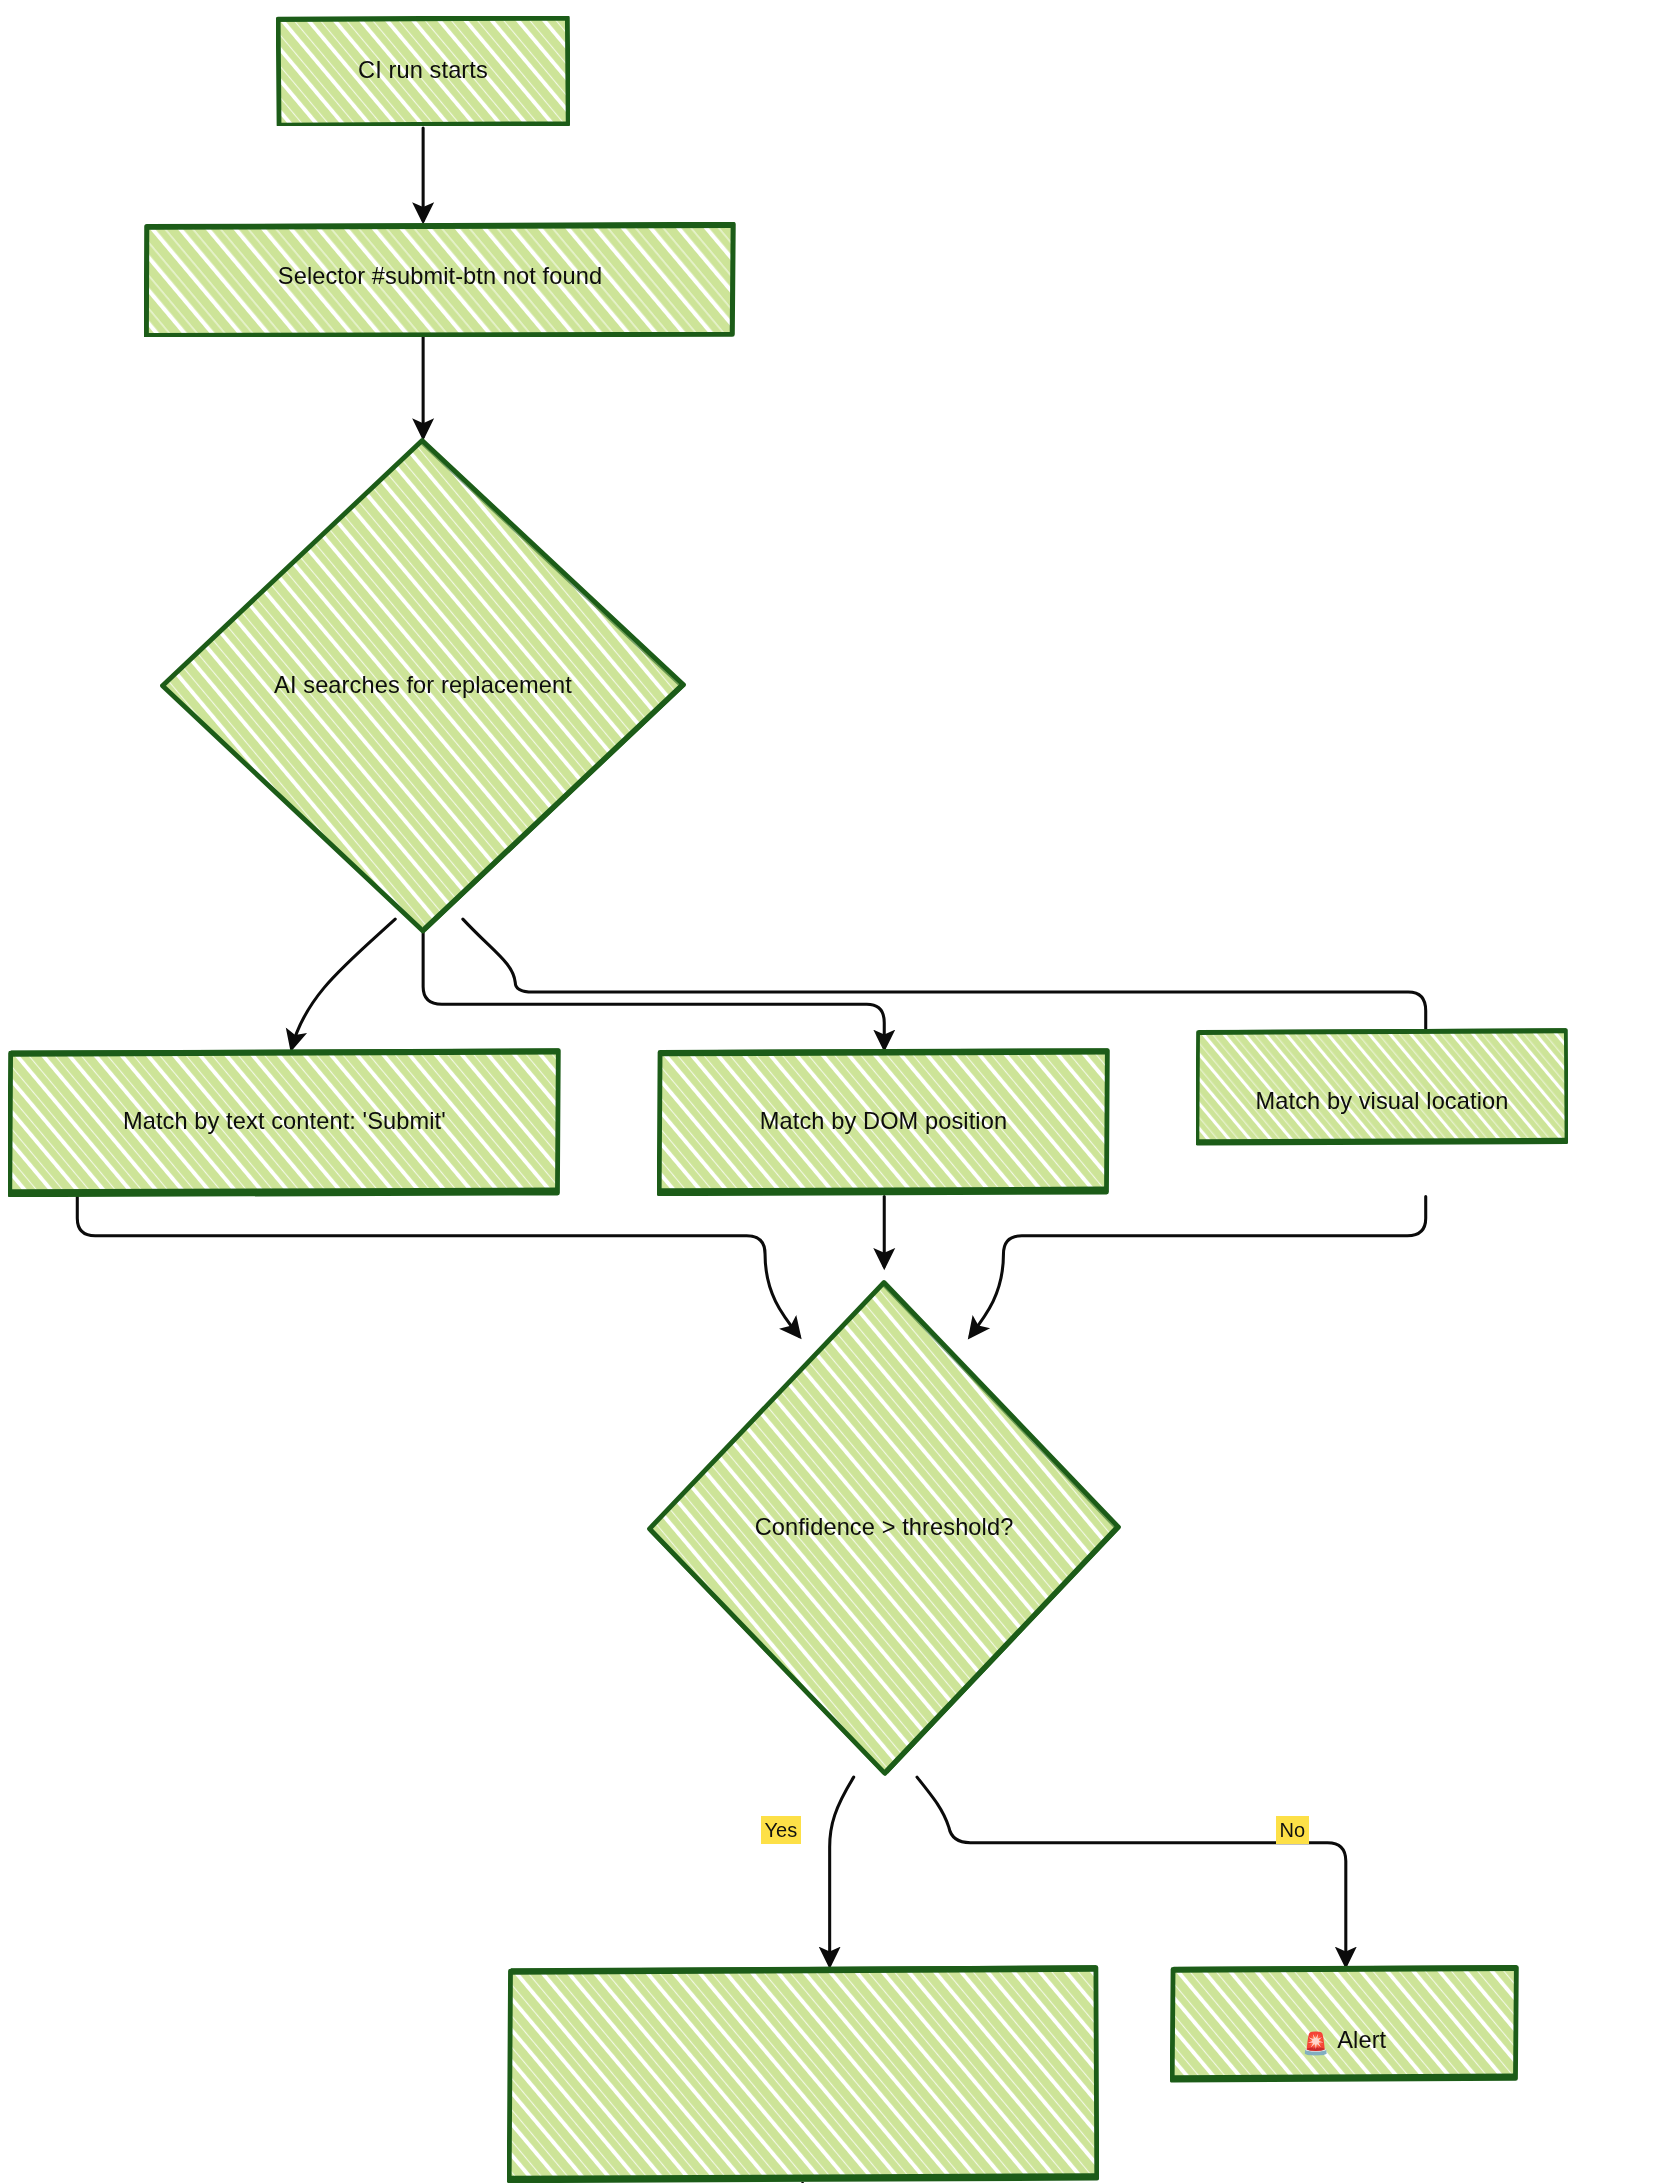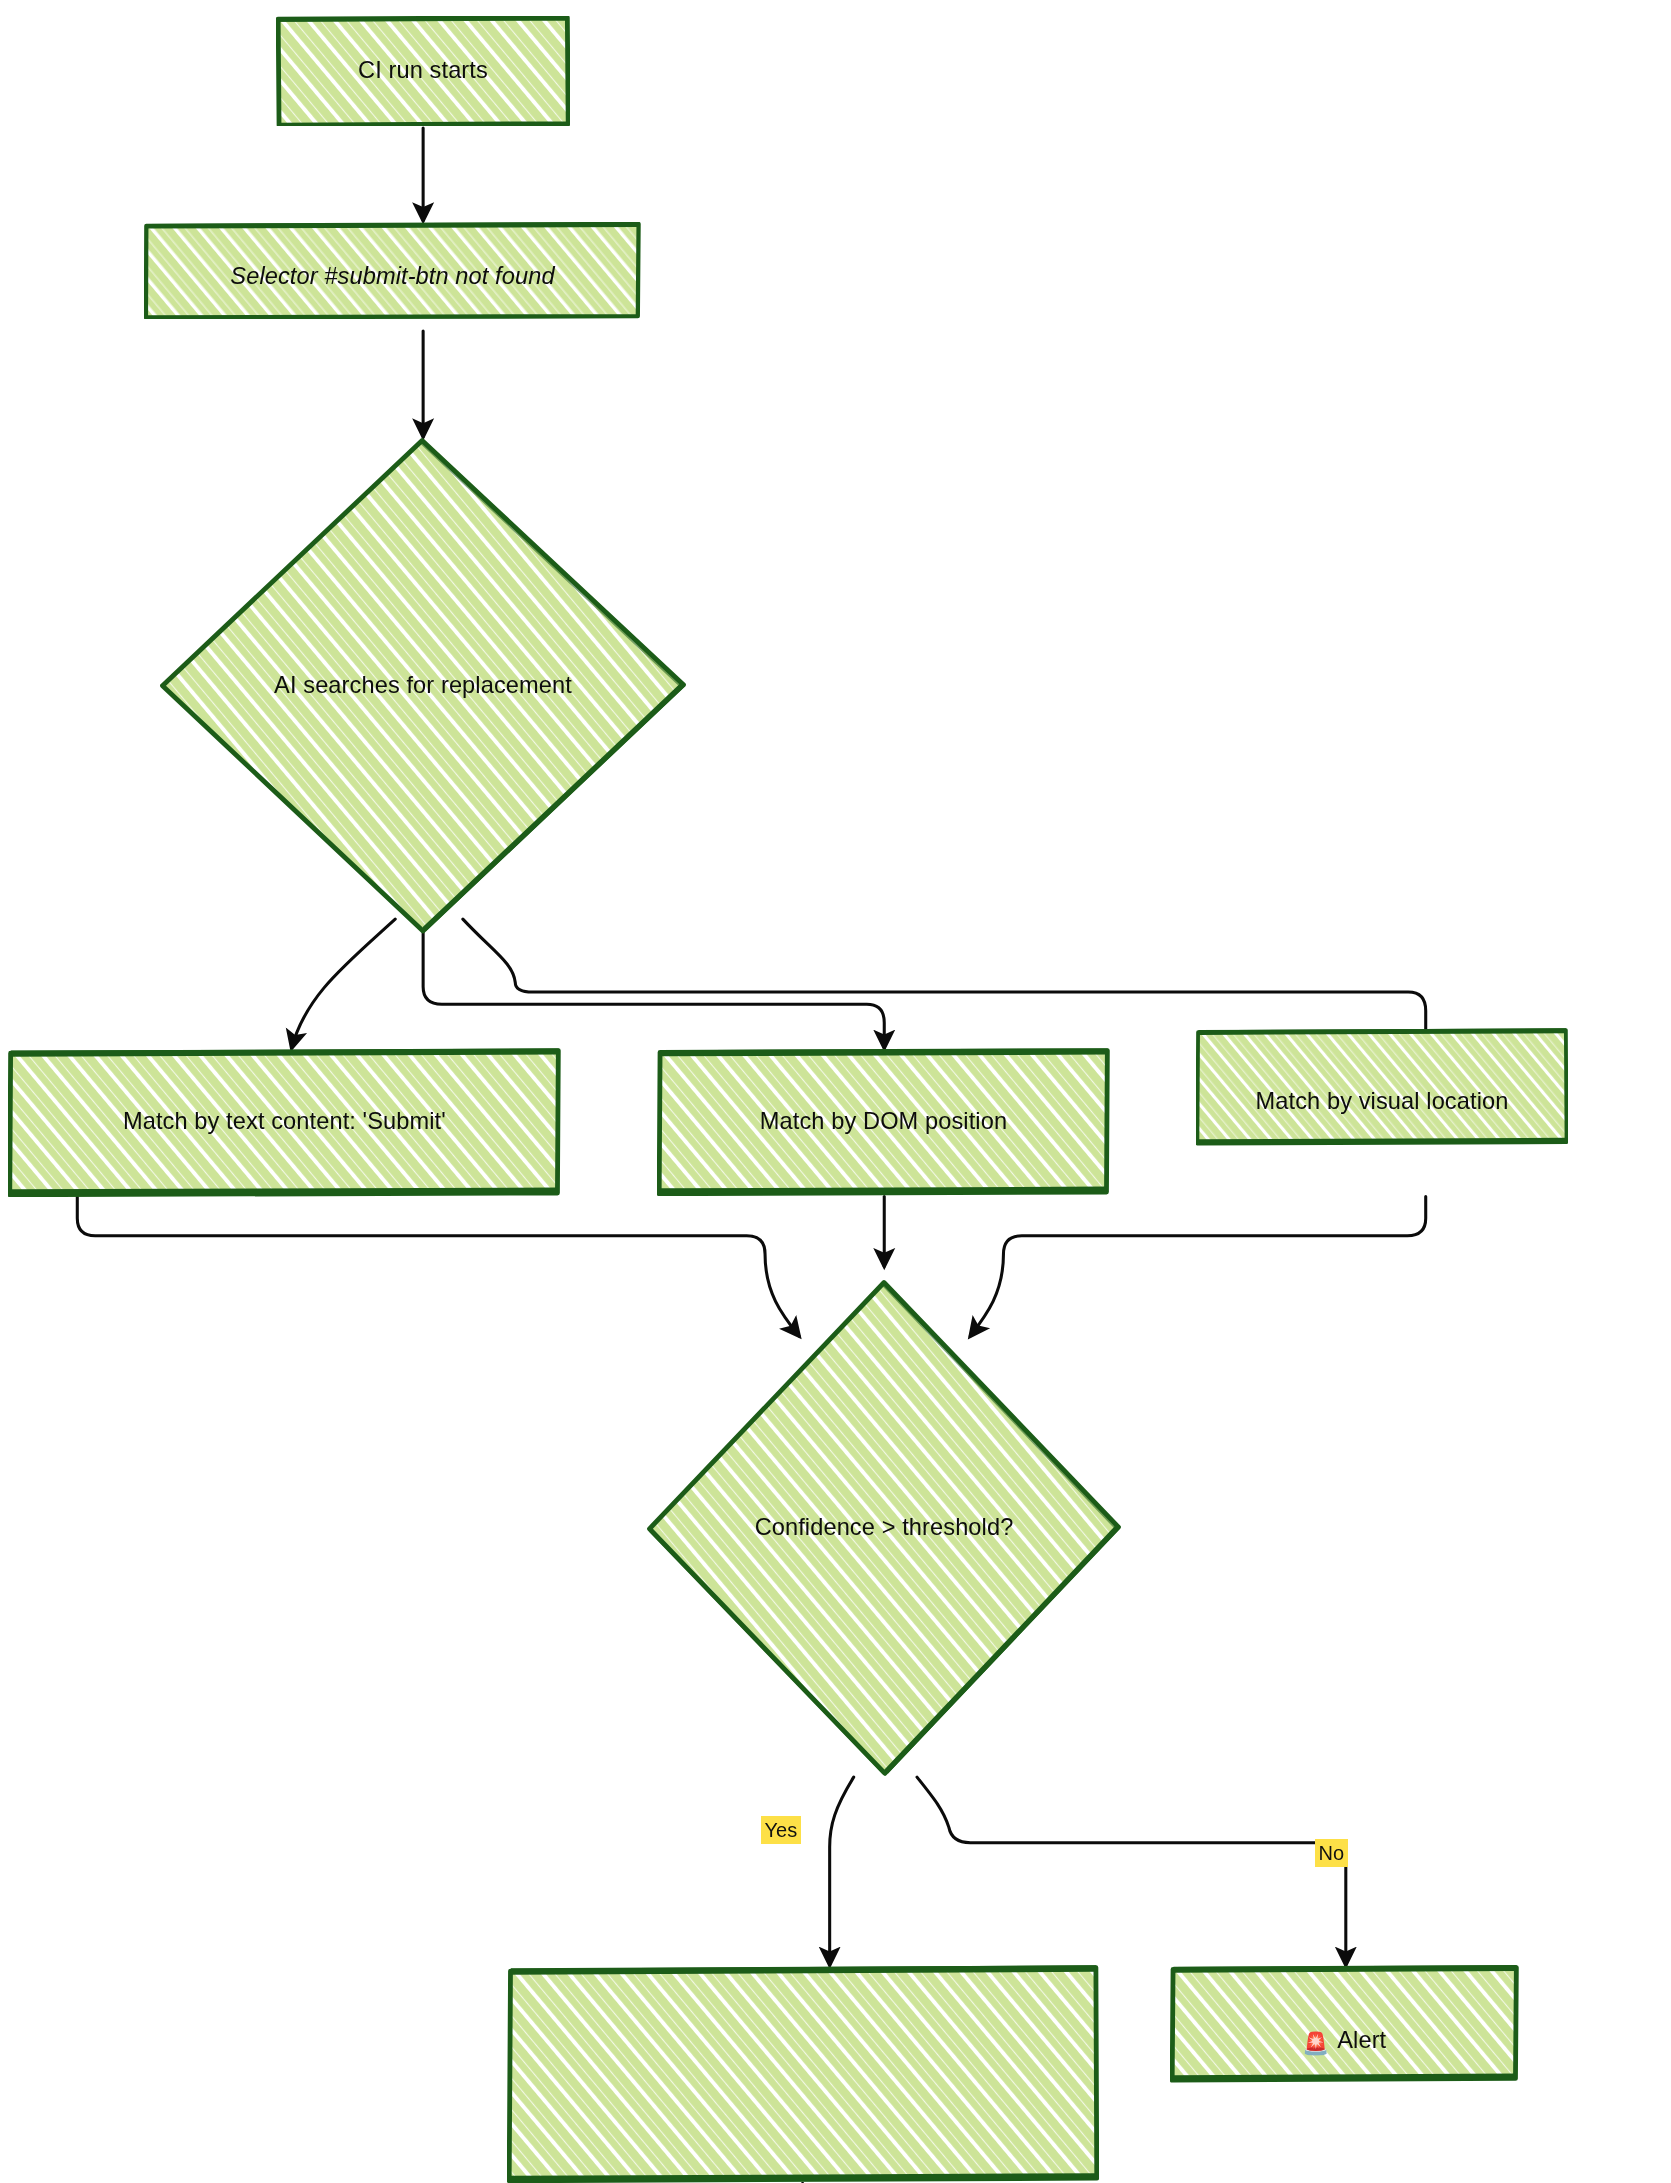--- a/index.html
+++ b/index.html
@@ -116,21 +116,21 @@
           <rect x="0" y="0" width="9" height="46" fill="#ffffff"></rect>
           <rect x="24" y="0" width="2.5" height="46" fill="#ffffff" opacity="0.75"></rect>
         </pattern>
       </defs>
       <path d="M 5 7 L 668 4 L 670 247 L 7 250 Z" fill="url(#h1)" stroke="#1c5c18" stroke-width="11" stroke-linejoin="round"></path>
       <path d="M 6 9 L 669 6" fill="none" stroke="#1c5c18" stroke-width="9" opacity="0.9"></path>
     </svg>
     <span class="lbl">CI run starts</span>
   </div>
 
-  <div class="node" style="left:144px;top:222px;width:497px;height:109px;font-style:italic;">
+  <div class="node" style="left:144px;top:222px;width:592px;height:109px;">
     <svg class="shape" viewBox="0 0 1282 250" preserveAspectRatio="none">
       <defs>
         <pattern id="h2" width="46" height="46" patternTransform="rotate(-40)" patternUnits="userSpaceOnUse">
           <rect width="46" height="46" fill="#cde498"></rect>
           <rect x="0" y="0" width="9" height="46" fill="#ffffff"></rect>
           <rect x="24" y="0" width="2.5" height="46" fill="#ffffff" opacity="0.75"></rect>
         </pattern>
       </defs>
       <path d="M 6 10 L 1276 5 L 1274 243 L 5 246 Z" fill="url(#h2)" stroke="#1c5c18" stroke-width="11" stroke-linejoin="round"></path>
       <path d="M 7 11 L 1277 7" fill="none" stroke="#1c5c18" stroke-width="12"></path>
@@ -213,21 +213,21 @@
       </defs>
       <path d="M 545 8 L 1082 568 L 547 1132 L 8 572 Z" fill="url(#h7)" stroke="#1c5c18" stroke-width="11" stroke-linejoin="round"></path>
       <path d="M 542 12 L 1078 572" fill="none" stroke="#1c5c18" stroke-width="7" opacity="0.55"></path>
       <path d="M 1082 566 L 550 1128" fill="none" stroke="#1c5c18" stroke-width="12"></path>
       <path d="M 10 576 L 544 1130" fill="none" stroke="#1c5c18" stroke-width="8" opacity="0.6"></path>
     </svg>
     <span class="lbl">Confidence &gt; threshold?</span>
   </div>
 
   <div class="edge-label" style="left:761px;top:1816px;">Yes</div>
-  <div class="edge-label" style="left:1315px;top:1816px;margin-top:23px;">No</div>
+  <div class="edge-label" style="left:1276px;top:1816px;">No</div>
 
   <div class="node" style="left:507px;top:1965px;width:592px;height:218px;">
     <svg class="shape" viewBox="0 0 1355 500" preserveAspectRatio="none">
       <defs>
         <pattern id="h8" width="46" height="46" patternTransform="rotate(-40)" patternUnits="userSpaceOnUse">
           <rect width="46" height="46" fill="#cde498"></rect>
           <rect x="0" y="0" width="9" height="46" fill="#ffffff"></rect>
           <rect x="24" y="0" width="2.5" height="46" fill="#ffffff" opacity="0.75"></rect>
         </pattern>
       </defs>

